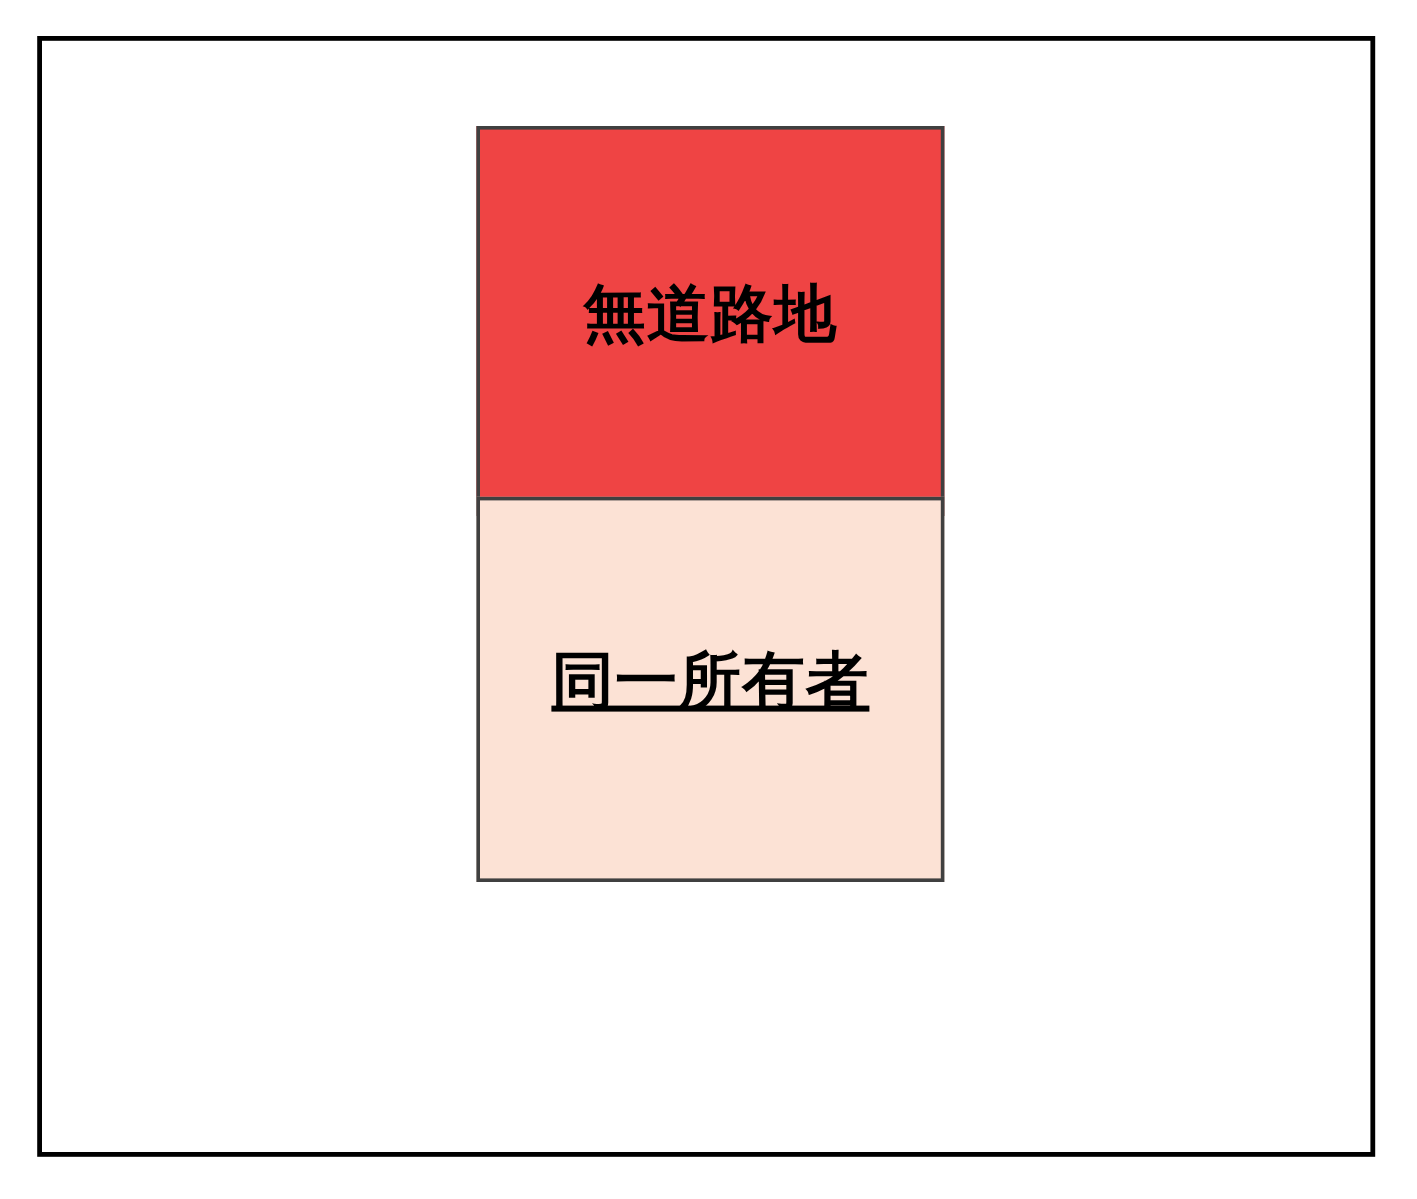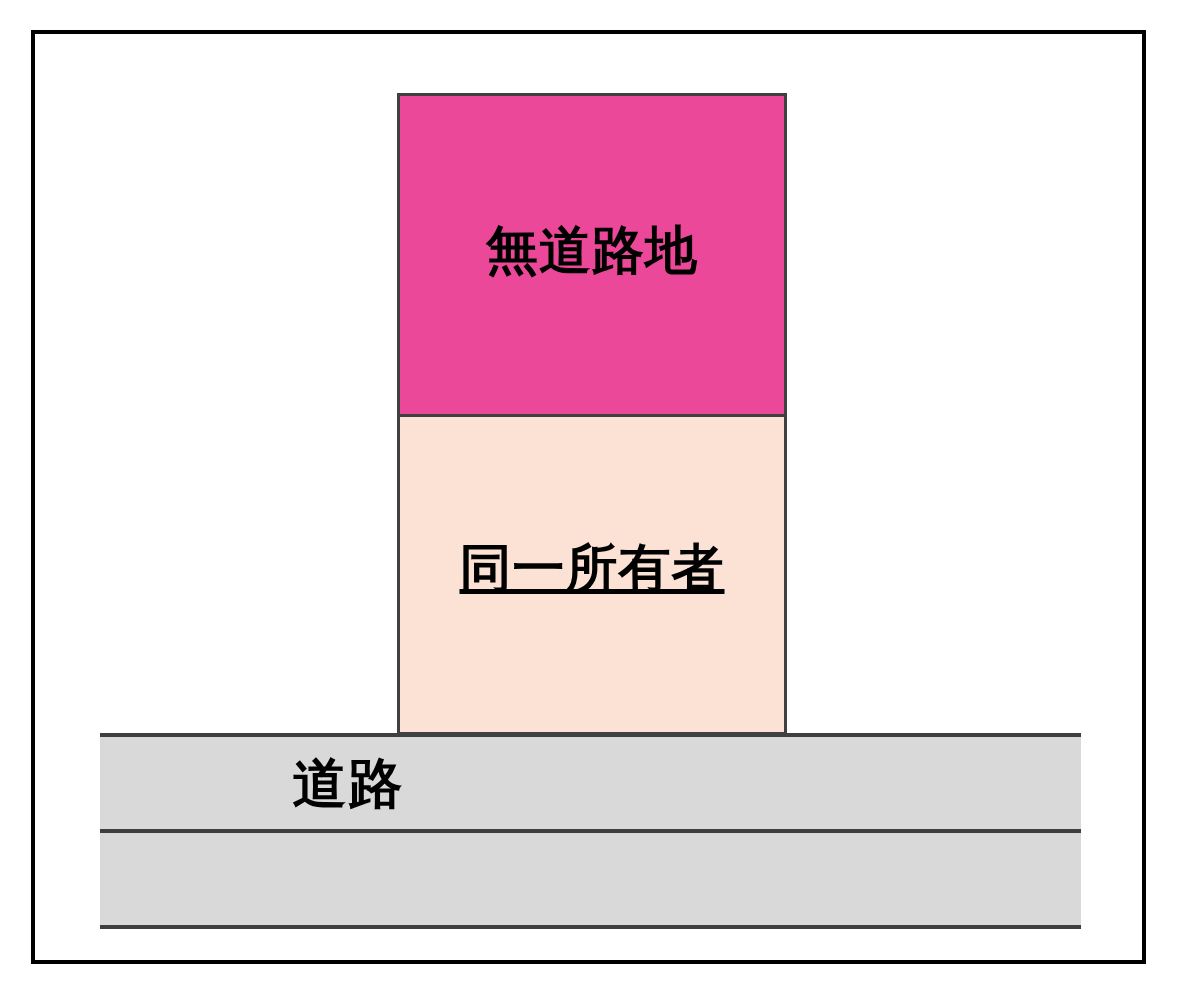--- a/index.html
+++ b/index.html
@@ -76,23 +76,23 @@
     position: absolute;
     left: 397px;
     width: 390px;
     border: 3px solid #404040;
     box-sizing: border-box;
     display: flex;
     align-items: center;
     justify-content: center;
   }
   #parcel-landlocked {
-    top: 93px;
+    top: 105px;
     height: 325px;
-    background: #ec4899;
+    background: #ef4444;
     text-align: center;
   }
   #parcel-sameowner {
     top: 414px;
     height: 321px;
     background: #fce2d5;
   }
   .parcel-label {
     font-size: 52px;
     font-weight: bold;
@@ -105,26 +105,20 @@
   #parcel-landlocked .parcel-label { top: -6px; }
   #parcel-sameowner  .parcel-label { top: -7px; text-decoration: underline; }
 </style>
 </head>
 <body>
 
 <div id="canvas">
 
   <div id="outer-frame"></div>
 
-  <div id="road-band">
-    <div class="road-rule" id="road-rule-top"></div>
-    <div class="road-rule" id="road-rule-middle"></div>
-    <div class="road-rule" id="road-rule-bottom"></div>
-    <div id="road-label">道路</div>
-  </div>
 
   <div class="parcel" id="parcel-landlocked">
     <span class="parcel-label">無道路地</span>
   </div>
 
   <div class="parcel" id="parcel-sameowner">
     <span class="parcel-label">同一所有者</span>
   </div>
 
 </div>

